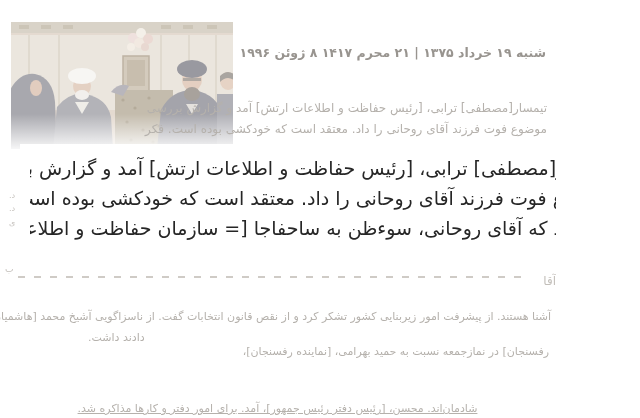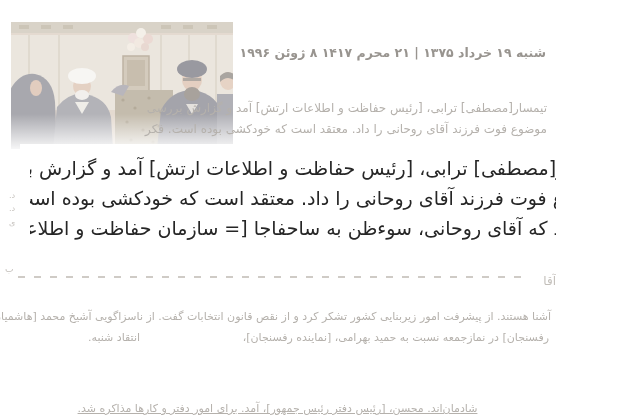--- a/index.html
+++ b/index.html
@@ -59,21 +59,21 @@
     direction:rtl;
     margin-top:20px;
   }
   .just{text-align:justify;text-align-last:justify;white-space:nowrap;}
   .right-al{text-align:center;white-space:nowrap;text-decoration:underline;}
   .pa1{top:289px;}
   .pa2{top:310px;}
   .pb1{top:336px;}
   .pb2{top:358px;}
   .pb3{top:381px;}
-  .pa2 .main{position:absolute;right:2px;top:0;white-space:nowrap;margin-left:47px;}
+  .pa2 .main{position:absolute;right:2px;top:14px;white-space:nowrap;margin-left:47px;}
   .pa2 .tail{position:absolute;left:84px;top:0;white-space:nowrap;}
 </style>
 </head>
 <body>
 
 <div class="page">
 
   <div class="photo">
     <svg viewBox="0 0 222 127" preserveAspectRatio="none">
       <defs>
@@ -185,17 +185,17 @@
     <div class="mag-line">می‌کنند که آقای روحانی، سوءظن به ساحفاجا [= سازمان حفاظت و اطلاعات ارتش</div>
   </div>
 
   <div class="clipped-row">
     <div class="dashes"></div>
   </div>
 
   <div class="fade-line just pa1">آشنا هستند. از پیشرفت امور زیربنایی کشور تشکر کرد و از نقص قانون انتخابات گفت. از ناسزاگویی آشیخ محمد [هاشمیان، امام جمعه</div>
   <div class="fade-line pa2">
     <span class="main">رفسنجان] در نمازجمعه نسبت به حمید بهرامی، [نماینده رفسنجان]،</span>
-    <span class="tail">انتقاد شنبه.</span>
+    <span class="tail">دادند داشت.</span>
   </div>
   <div class="fade-line right-al pb3">شادمان‌اند. محسن، [رئیس دفتر رئیس جمهور]، آمد. برای امور دفتر و کارها مذاکره شد.</div>
 
 </div>
 
 </body></html>

